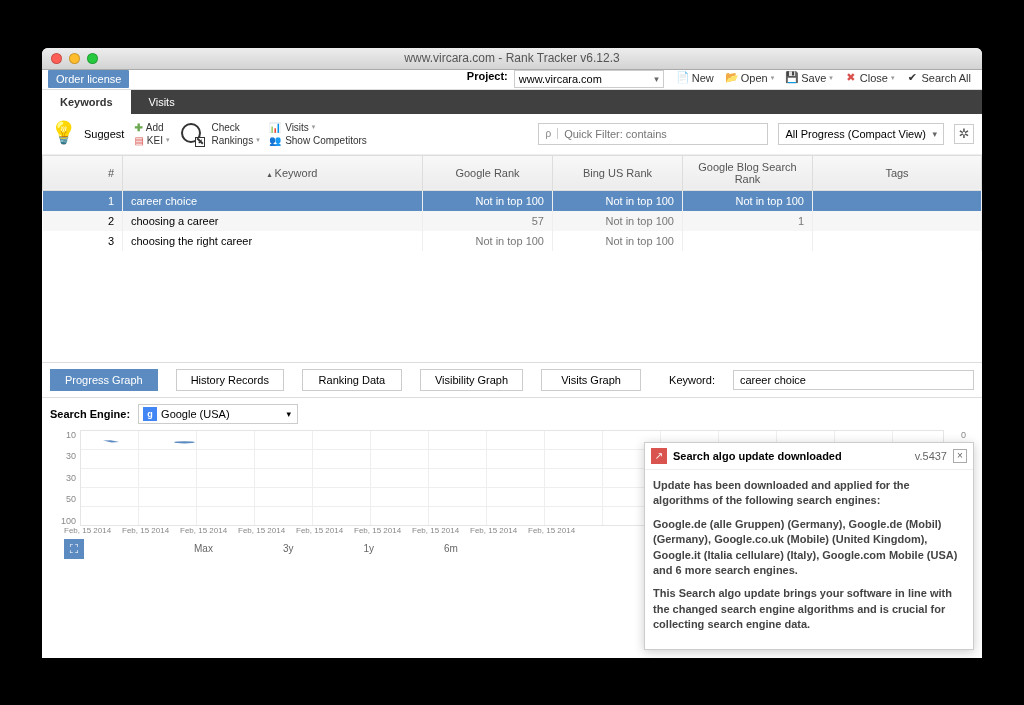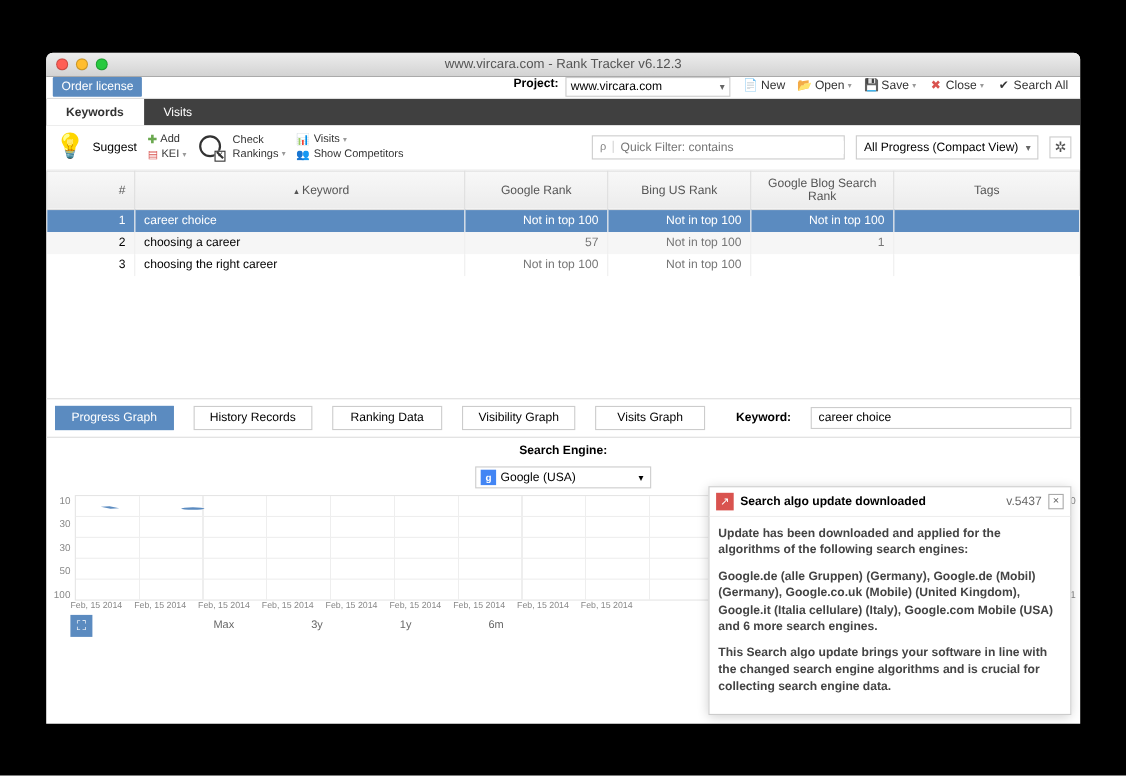--- a/index.html
+++ b/index.html
@@ -55,28 +55,28 @@
 td { padding: 4px 8px; border-right: 1px solid #eee; }
 td:nth-child(1){ text-align: right; }
 td:nth-child(3),td:nth-child(4),td:nth-child(5){ text-align: right; color: #777; }
 tr.selected td { background: #5b8bc0; color: #fff; }
 tr.selected td:nth-child(3),tr.selected td:nth-child(4),tr.selected td:nth-child(5){ color: #fff; }
 tr.alt td { background: #f6f6f6; }
 .sort-ind { font-size: 8px; margin-right: 3px; }
 .subtabs { display: flex; gap: 18px; align-items: center; padding: 6px 8px; border-bottom: 1px solid #ddd; }
 .subtabs .btn { background: #fff; border: 1px solid #ccc; padding: 4px 14px; font-size: 11px; min-width: 100px; text-align: center; cursor: pointer; }
 .subtabs .btn.active { background: #5b8bc0; color: #fff; border-color: #5b8bc0; }
-.subtabs .kw-label { font-weight: bold; margin-left: 10px; }
+.subtabs .kw-label { font-weight: normal; margin-left: 10px; }
 .subtabs .kw-field { border: 1px solid #ccc; padding: 3px 6px; flex: 1; }
-.graph-row { display: flex; align-items: center; gap: 8px; padding: 6px 8px; flex-direction: column; }
+.graph-row { display: flex; align-items: center; gap: 8px; padding: 6px 8px; }
 .graph-row label { font-weight: bold; }
 .se-select { border: 1px solid #ccc; height: 20px; width: 160px; display: flex; align-items: center; padding: 0 4px; gap: 4px; position: relative; }
 .se-select::after { content: "▾"; position: absolute; right: 6px; font-size: 9px; }
 .se-select .gico { width: 14px; height: 14px; background: #4285f4; color: #fff; font-size: 9px; font-weight: bold; display: flex; align-items: center; justify-content: center; }
-.chart-area { display: flex; padding: 0 4px; gap: 4px; position: relative; }
+.chart-area { display: flex; padding: 0 16px; gap: 4px; position: relative; }
 .yaxis { display: flex; flex-direction: column; justify-content: space-between; font-size: 9px; color: #888; height: 96px; text-align: right; width: 18px; }
 .chart { flex: 1; height: 96px; border: 1px solid #e5e5e5; position: relative; background: repeating-linear-gradient(to right, transparent, transparent 57px, #eee 57px, #eee 58px); }
 .chart .grid-h { position: absolute; left:0; right:0; border-top:1px solid #eee; }
 .chart svg { position: absolute; inset: 0; width: 100%; height: 100%; }
 .xlabels { display: flex; font-size: 8px; color: #888; padding-left: 22px; }
 .xlabels span { width: 58px; white-space: nowrap; overflow: hidden; }
 .timerange { display: flex; padding: 4px 8px 8px 22px; font-size: 10px; color: #666; gap: 70px; align-items: center; }
 .expand-btn { width: 20px; height: 20px; background: #5b8bc0; color: #fff; display: flex; align-items: center; justify-content: center; margin-right: 40px; font-size: 12px; }
 .notif { position: absolute; right: 8px; bottom: 8px; width: 330px; background: #fff; border: 1px solid #ccc; box-shadow: 0 2px 10px rgba(0,0,0,0.2); font-size: 11px; }
 .notif-head { display: flex; align-items: center; gap: 6px; padding: 5px 6px; border-bottom: 1px solid #eee; }

